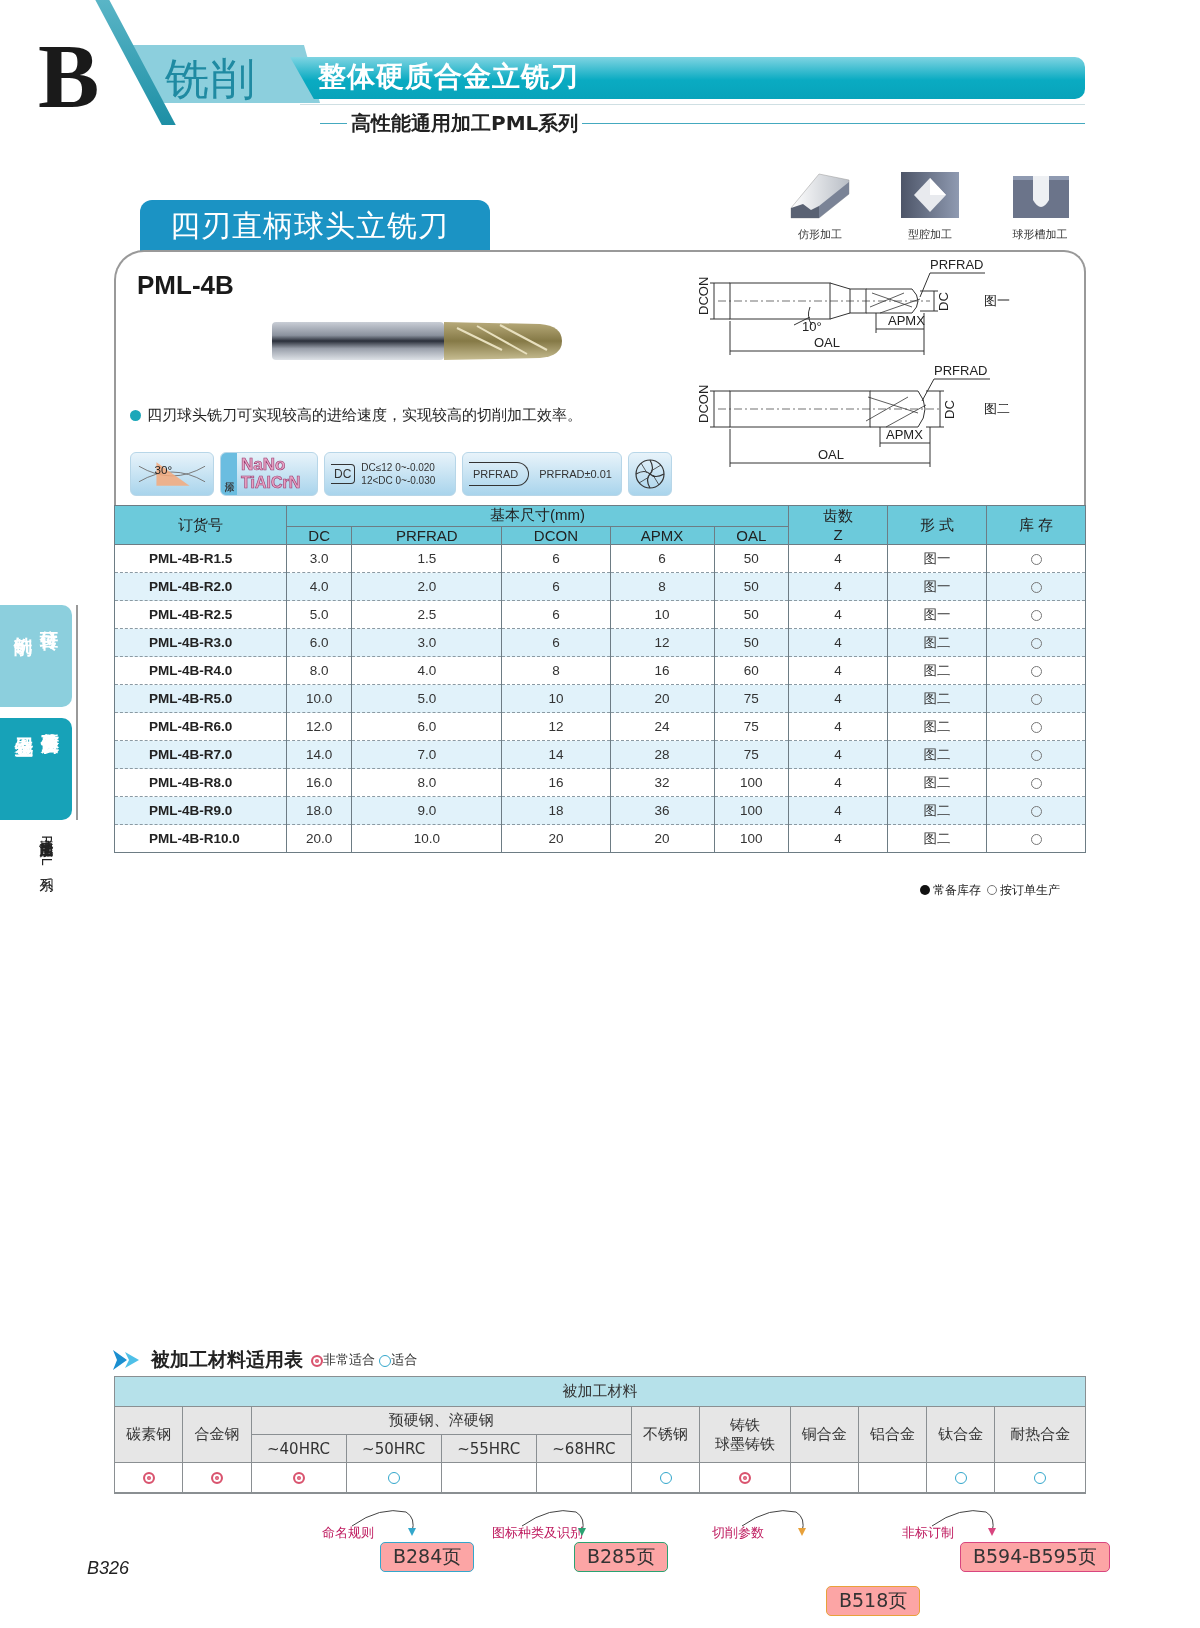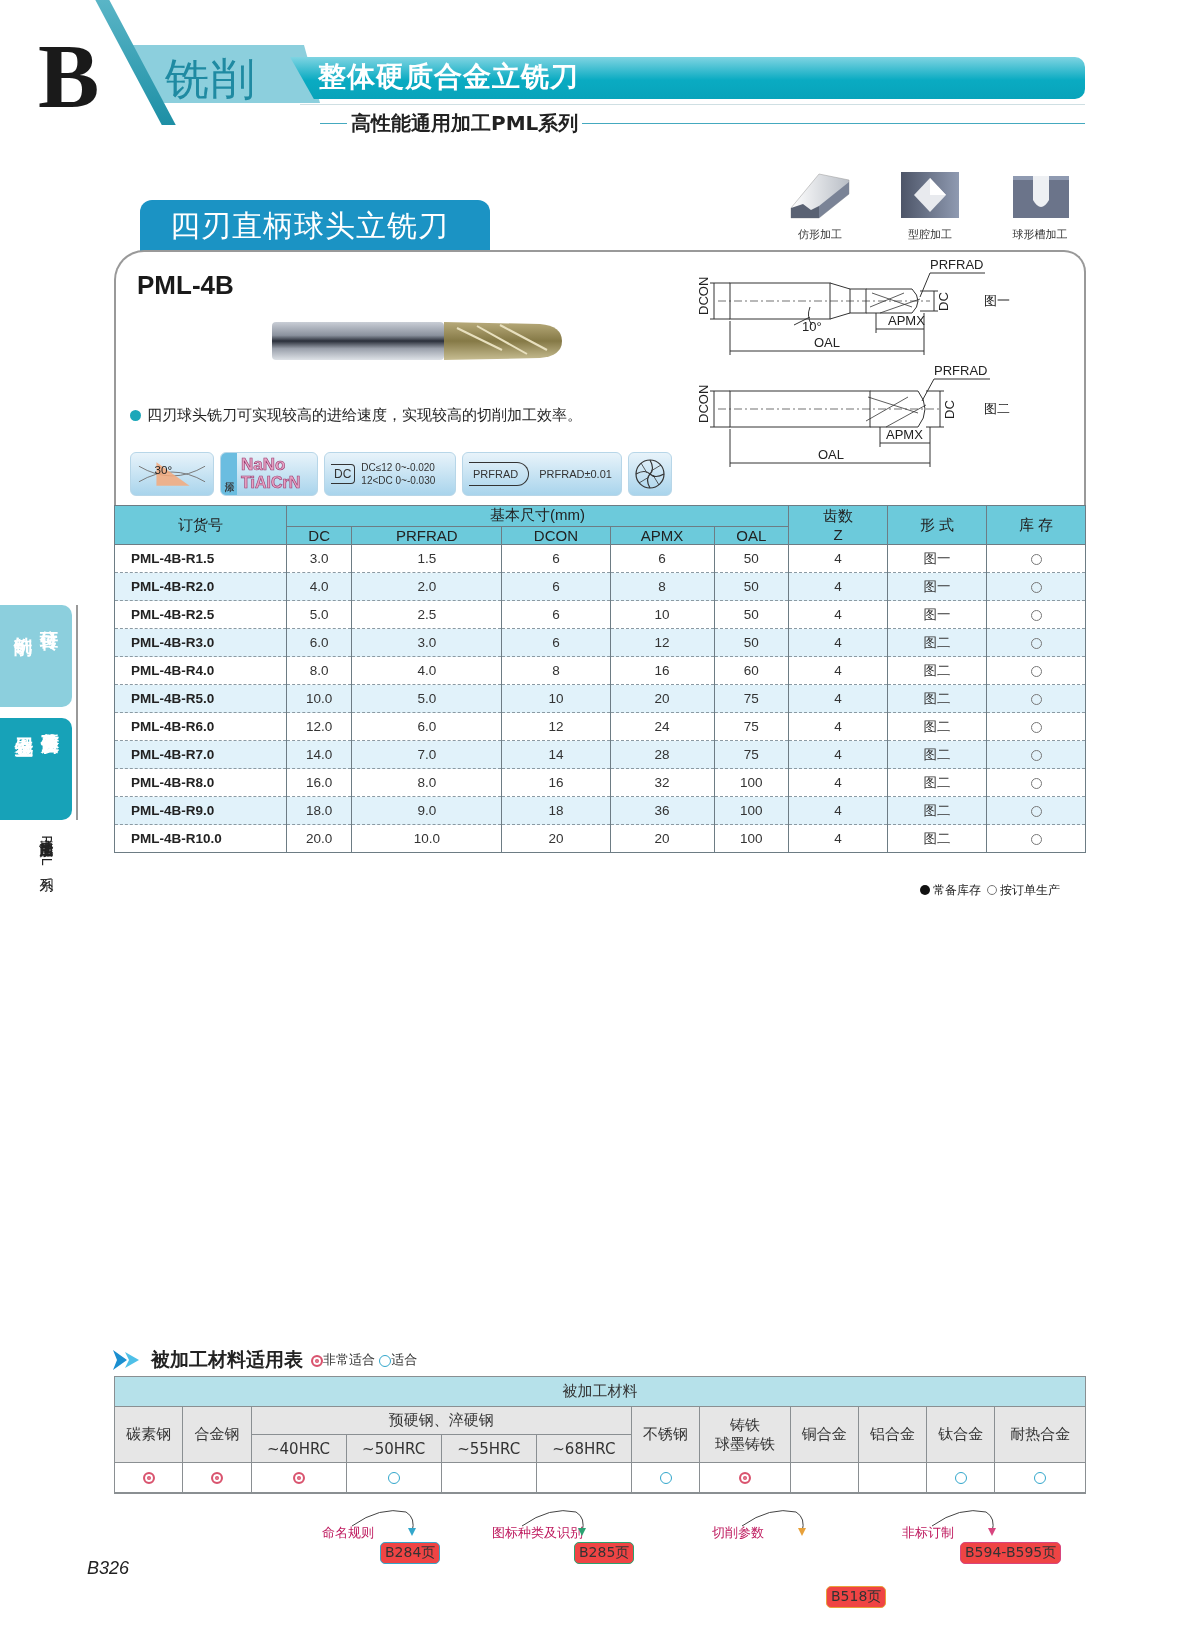--- a/index.html
+++ b/index.html
@@ -34,21 +34,21 @@
   .badge { height: 44px; border-radius: 6px; background: linear-gradient(#e8f3fa, #a9d4ec); border: 1px solid #b7d6e8; display: flex; align-items: center; font-size: 10px; color: #333; padding: 0 6px; font-family: "Liberation Sans", sans-serif; }
 
   .diagram { left: 690px; top: 255px; width: 390px; height: 230px; }
   .diag-label { font-family: "Liberation Sans", sans-serif; font-size: 13px; fill: #222; }
 
   
   table.spec { position: absolute; left: 114px; top: 505px; width: 972px; border-collapse: collapse; font-family: "Liberation Sans", sans-serif; font-size: 13.5px; }
   table.spec th { background: #6ccadb; color: #222; font-weight: normal; font-size: 15px; border: 1.5px solid #6d7c84; height: 18px; }
   table.spec td { height: 28px; text-align: center; border-left: 1.5px solid #6d7c84; border-right: 1.5px solid #6d7c84; border-bottom: 1px dashed #8b9aa3; color: #333; }
   table.spec tr:nth-child(even) td { background: #e1f2fa; }
-  table.spec td.code { font-weight: bold; color: #222; text-align: left; padding-left: 16px; }
+  table.spec td.code { font-weight: bold; color: #222; text-align: left; padding-left: 34px; }
   table.spec tr:last-child td { border-bottom: 1.5px solid #6d7c84; }
   .ring { display: inline-block; width: 11px; height: 11px; border-radius: 50%; border: 1px solid #777; vertical-align: middle; }
 
   .stock-legend { left: 920px; top: 882px; font-size: 12px; color: #222; }
   .dot-fill { display: inline-block; width: 10px; height: 10px; border-radius: 50%; background: #111; vertical-align: -1px; margin-right: 3px; }
   .dot-ring { display: inline-block; width: 10px; height: 10px; border-radius: 50%; border: 1px solid #777; vertical-align: -1px; margin: 0 3px 0 6px; }
 
   
   .side1 { left: 0; top: 605px; width: 72px; height: 102px; background: #8ccfdd; border-radius: 0 10px 10px 0; }
   .side2 { left: 0; top: 718px; width: 72px; height: 102px; background: #17a2b8; border-radius: 0 10px 10px 0; }
@@ -61,21 +61,21 @@
   .mat-legend { font-size: 13px; font-weight: normal; color: #333; }
   .r-double { display: inline-block; width: 12px; height: 12px; border-radius: 50%; border: 2px solid #d9536e; box-shadow: inset 0 0 0 2px #fff, inset 0 0 0 3.5px #d9536e; vertical-align: middle; }
   .r-single { display: inline-block; width: 12px; height: 12px; border-radius: 50%; border: 1.5px solid #33a7cc; vertical-align: middle; }
   table.mat { position: absolute; left: 114px; top: 1376px; width: 972px; border-collapse: collapse; font-size: 15px; color: #333; }
   table.mat th { font-weight: normal; border: 1.5px solid #8a8f92; background: #e6e6e6; height: 28px; }
   table.mat th.top { background: #b6e1ea; height: 30px; }
   table.mat td { border-left: 1.5px solid #8a8f92; border-right: 1.5px solid #8a8f92; border-bottom: 2px solid #8a8f92; height: 30px; text-align: center; }
 
   
   .ref { position: absolute; font-size: 13px; color: #be185d; }
-  .ref-box { position: absolute; font-size: 14px; color: #333; border-radius: 5px; padding: 1px 4px; background: #ef4444; }
+  .ref-box { position: absolute; font-size: 19px; color: #333; border-radius: 5px; padding: 1px 12px; background: #fca5a5; }
   .pageno { left: 87px; top: 1558px; font-size: 18px; font-style: italic; color: #222; font-family: "Liberation Sans", sans-serif; }
 </style>
 </head>
 <body>
 
 <div class="abs hdr-tab"></div>
 <div class="abs hdr-slash"></div>
 <div class="abs hdr-B">B</div>
 <div class="abs hdr-mill">铣削</div>
 <div class="abs hdr-bar"></div>

